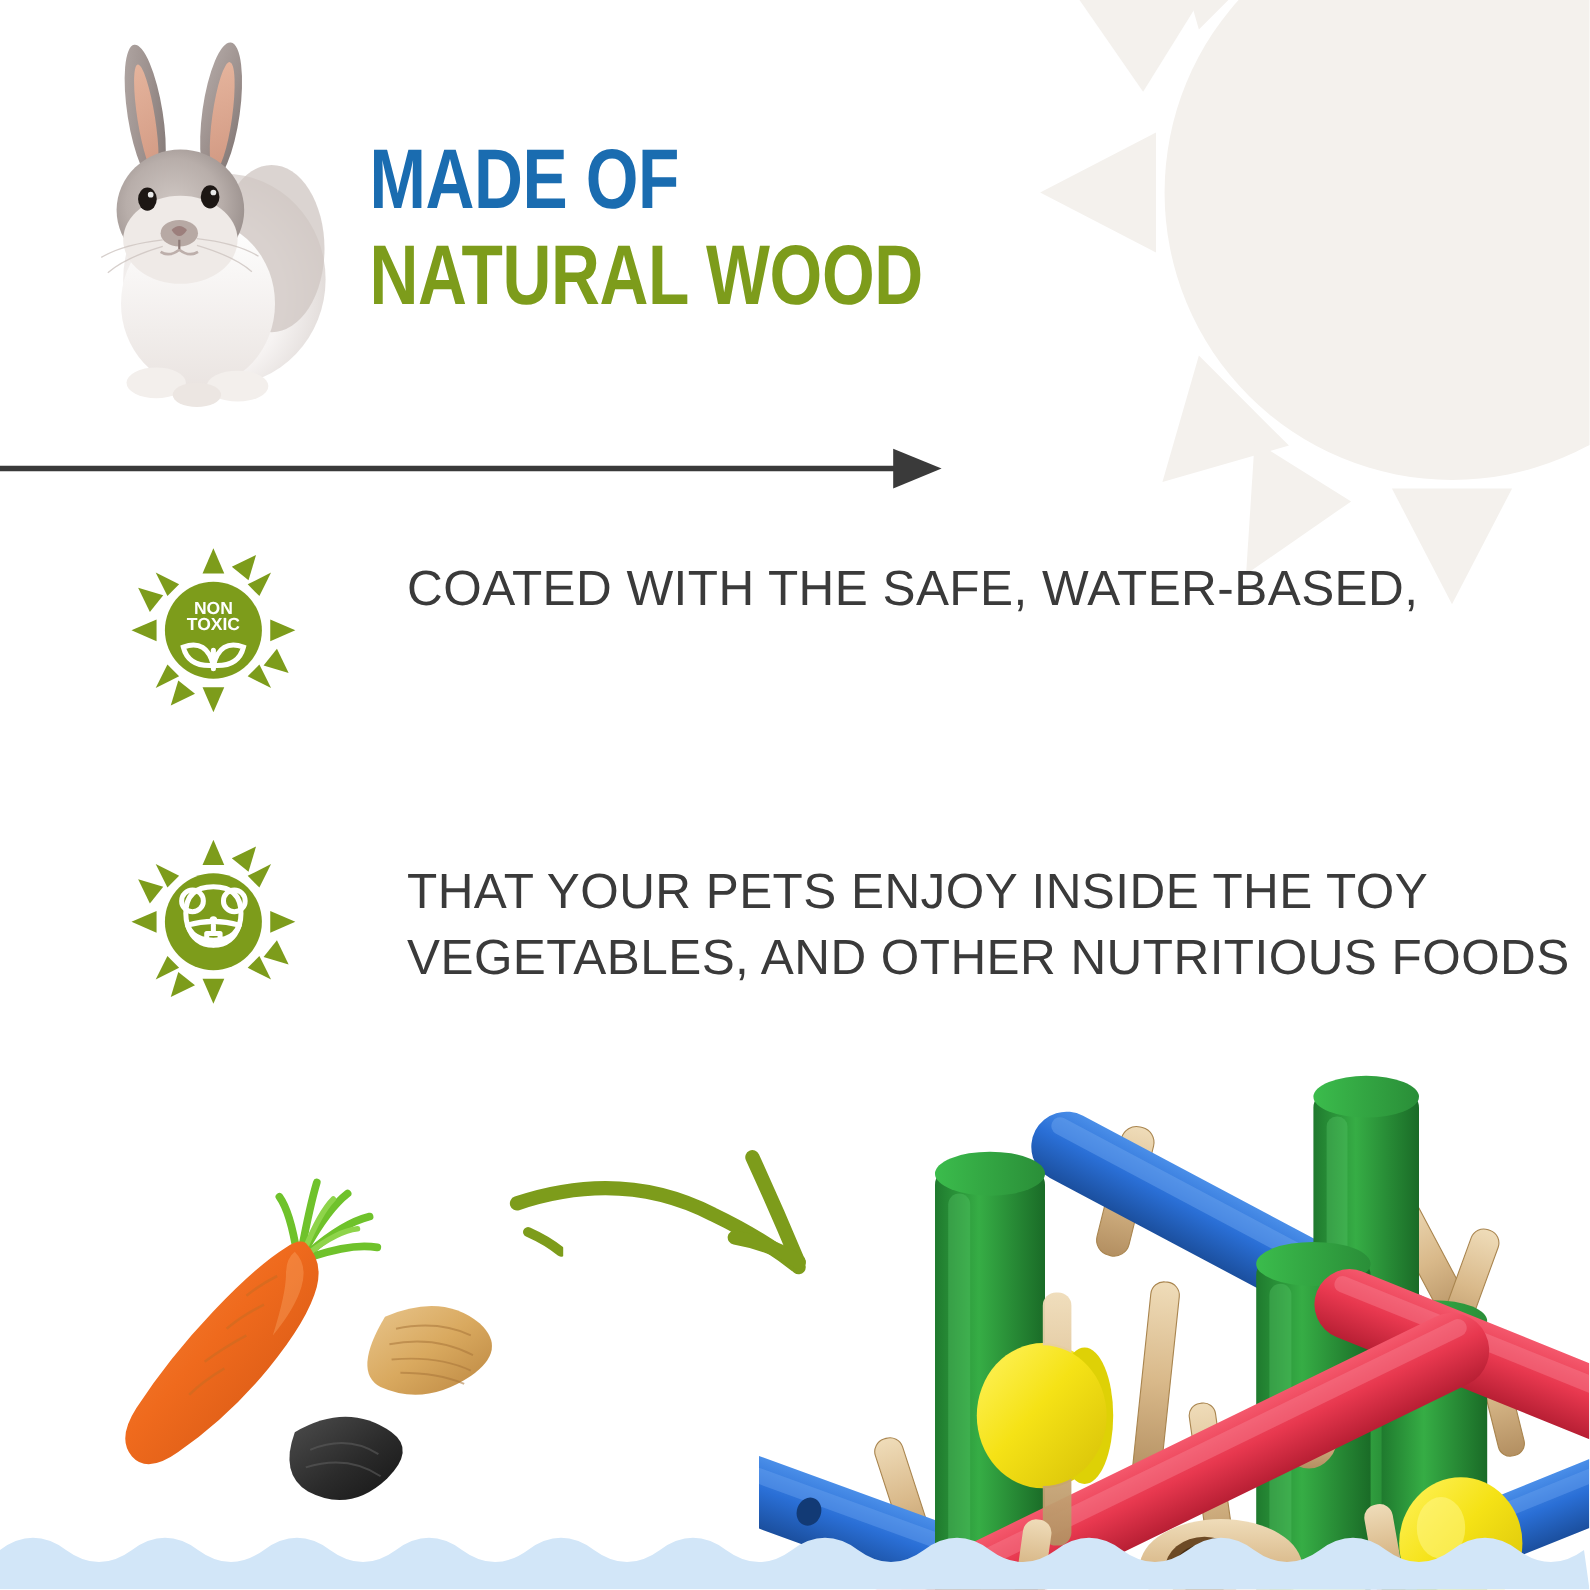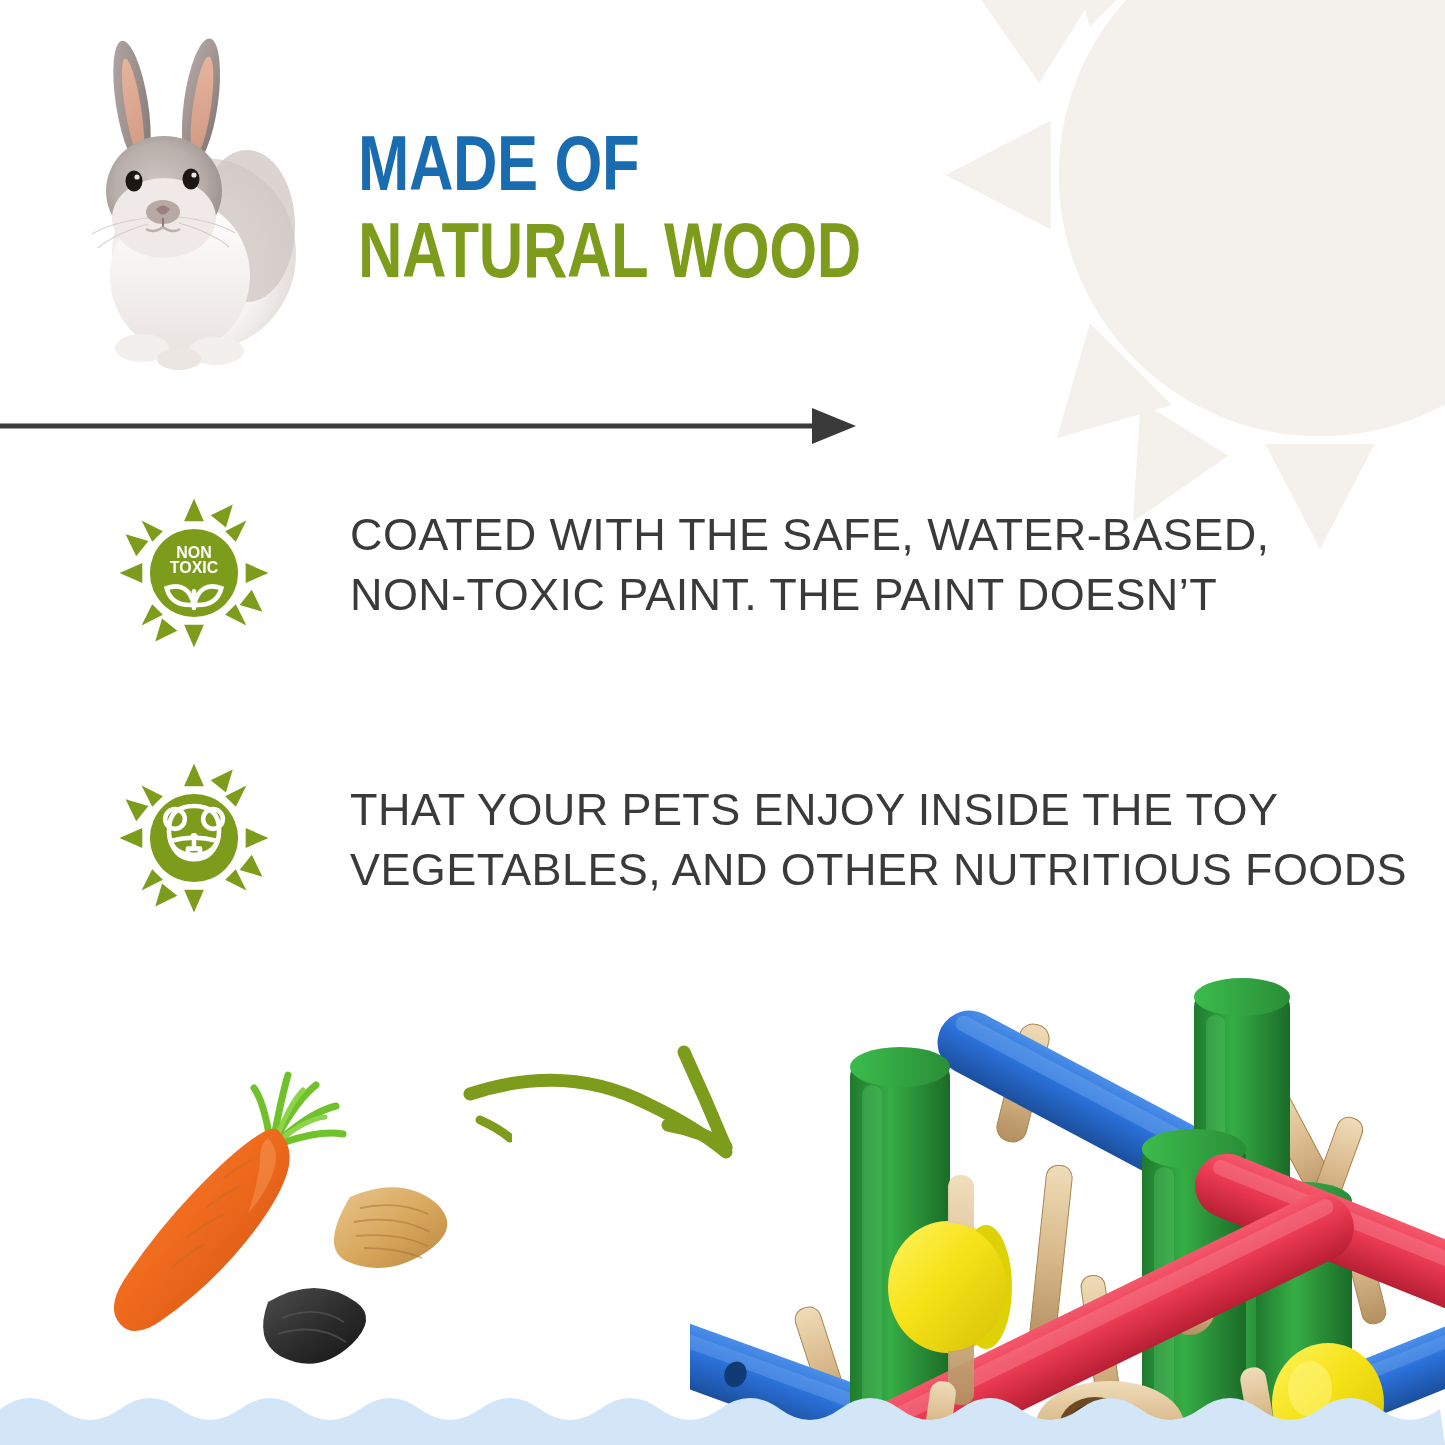--- a/index.html
+++ b/index.html
@@ -14,21 +14,21 @@
 
   
   .watermark { position:absolute; top:-215px; left:930px; width:780px; height:780px; }
   .watermark svg { display:block; width:100%; height:100%; }
 
   
   .rabbit-photo { position:absolute; left:64px; top:26px; width:250px; height:345px; }
   .rabbit-photo svg { display:block; width:100%; height:100%; }
 
   
-  .headline { position:absolute; left:358px; top:126px; }
+  .headline { position:absolute; left:336px; top:126px; }
   .headline .line {
     font-family:"Liberation Sans Narrow","Liberation Sans", sans-serif;
     font-weight:bold;
     font-size:77px;
     line-height:0.98;
     letter-spacing:-0.5px;
     transform:scaleX(0.80);
     transform-origin:left center;
     white-space:nowrap;
   }
@@ -52,21 +52,21 @@
     margin-top:8px;
     color:#3a3a3a;
     font-family:"Liberation Sans Narrow","Liberation Sans", sans-serif;
     font-size:45px;
     line-height:1.33;
     letter-spacing:0.4px;
     font-weight:400;
     max-width:1010px;
   }
   .feature.f2 .feature-text { max-width:1020px; margin-top:18px; }
-  .feature-text .tline { display:block; white-space:nowrap; }
+  .feature-text .tline { display:block; white-space:nowrap;margin-left:20px; }
 
   
   .food-photo { position:absolute; left:92px; top:1042px; width:420px; height:340px; }
   .food-photo svg { display:block; width:100%; height:100%; }
 
   .green-arrow { position:absolute; left:462px; top:1030px; width:300px; height:135px; }
   .green-arrow svg { display:block; width:100%; height:100%; }
 
   .toy-photo { position:absolute; left:690px; top:975px; width:755px; height:470px; overflow:hidden; }
   .toy-photo svg { display:block; width:100%; height:100%; }
@@ -202,21 +202,20 @@
 
         <g fill="none" stroke="#ffffff" stroke-width="6" stroke-linecap="round">
           <path d="M100 142 q-30 2 -36 -22 q28 -10 36 22 z"></path>
           <path d="M100 142 q30 2 36 -22 q-28 -10 -36 22 z"></path>
           <path d="M100 146 v-22"></path>
         </g>
       </svg>
     </div>
     <div class="feature-text">
       <span class="tline">COATED WITH THE SAFE, WATER-BASED,</span>
-      <span class="tline">NON-TOXIC PAINT. THE PAINT DOESN’T</span>
     </div>
   </div>
 
   <div class="feature f2">
     <div class="badge">
       <svg viewBox="0 0 200 200" aria-hidden="true">
         <g fill="#7d9c1b">
           <polygon points="100,2 113,32 87,32"></polygon>
           <polygon points="198,100 168,113 168,87"></polygon>
           <polygon points="100,198 87,168 113,168"></polygon>

